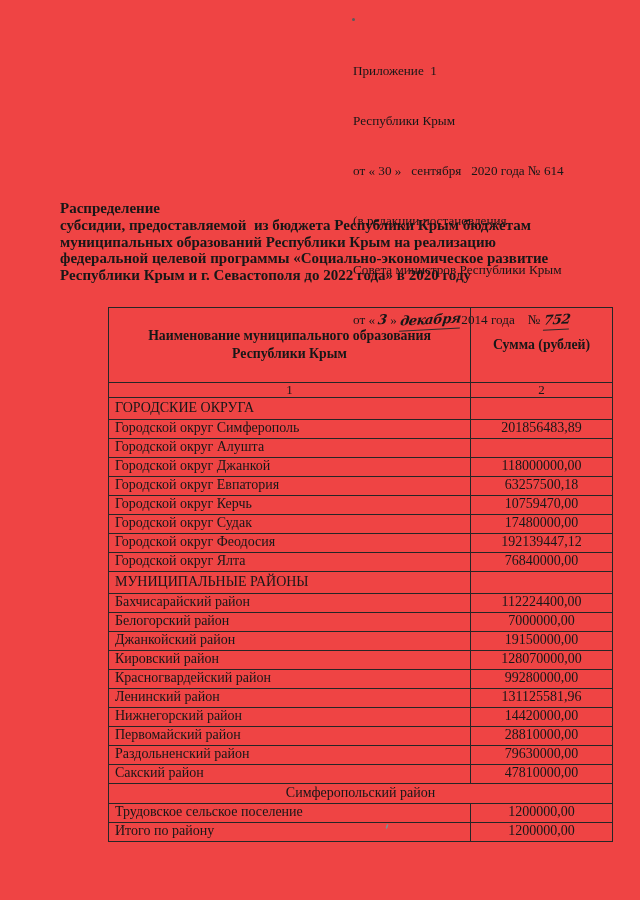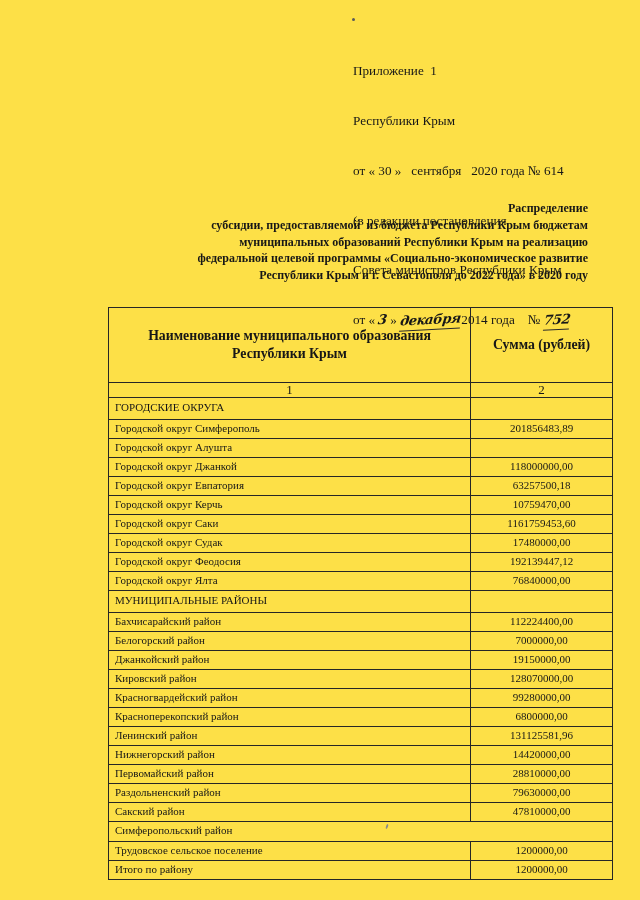--- a/index.html
+++ b/index.html
@@ -1,20 +1,20 @@
 <!DOCTYPE html>
 <html><head>
 <meta charset="utf-8">
 <style>
   html,body { margin:0; padding:0; }
   .page {
     position: relative;
     width: 640px;
     height: 900px;
-    background: #fde047;
+    background: #ef4444;
     font-family: "Liberation Serif", "DejaVu Serif", serif;
     color: #171717;
     overflow: hidden;
   }
   
   .ref-block {
     position: absolute;
     left: 353px;
     top: 30px;
     font-size: 13.2px;
@@ -31,44 +31,44 @@
     letter-spacing: -0.5px;
   }
   .hand.u { border-bottom: 1.2px solid #2a2a2a; }
   .month-hand { margin-right: -3px; }
   
   .doc-title {
     position: absolute;
     left: 60px;
     top: 200px;
     width: 528px;
-    text-align: right;
+    text-align: left;
     font-weight: bold;
-    font-size: 12px;
+    font-size: 15px;
     line-height: 16.8px;
   }
   .doc-title div { white-space: pre; }
   
   .tbl-wrap {
     position: absolute;
     left: 68px;
     top: 307px;
     width: 504px;
     padding-left: 40px;
   }
   table {
     border-collapse: collapse;
     table-layout: fixed;
     width: 100%;
   }
   col.c1 { width: 362px; }
   col.c2 { width: 142px; }
   td {
     border: 1.5px solid #262626;
-    font-size: 11px;
+    font-size: 14px;
     padding: 0 6px;
     height: 18px;
     line-height: 1.05;
     overflow: hidden;
     vertical-align: middle;
   }
   .header-cell {
     height: 74px;
     text-align: center;
     font-weight: bold;
@@ -77,21 +77,21 @@
     vertical-align: middle;
   }
   .num-row td {
     height: 13px;
     text-align: center;
     padding: 0;
     font-size: 13px;
   }
   .section-cell { height: 21px; }
   .amount-cell { text-align: center; }
-  .span-cell { height: 19px; }
+  .span-cell { text-align: center; height: 19px; }
   
   .speck {
     position: absolute;
     background: #5a5a5a;
     border-radius: 50%;
   }
   .speck-a { left: 352px; top: 18px; width: 3px; height: 3px; }
   .speck-b { left: 386px; top: 824px; width: 2px; height: 5px; transform: rotate(20deg); background:#8a8a8a; }
 </style>
 </head>
@@ -155,24 +155,20 @@
           </tr>
           <tr>
             <td class="name-cell">Городской округ Евпатория</td>
             <td class="amount-cell">63257500,18</td>
           </tr>
           <tr>
             <td class="name-cell">Городской округ Керчь</td>
             <td class="amount-cell">10759470,00</td>
           </tr>
           <tr>
-            <td class="name-cell">Городской  округ Саки</td>
-            <td class="amount-cell">1161759453,60</td>
-          </tr>
-          <tr>
             <td class="name-cell">Городской округ Судак</td>
             <td class="amount-cell">17480000,00</td>
           </tr>
           <tr>
             <td class="name-cell">Городской округ Феодосия</td>
             <td class="amount-cell">192139447,12</td>
           </tr>
           <tr>
             <td class="name-cell">Городской округ Ялта</td>
             <td class="amount-cell">76840000,00</td>
@@ -193,24 +189,20 @@
             <td class="name-cell">Джанкойский район</td>
             <td class="amount-cell">19150000,00</td>
           </tr>
           <tr>
             <td class="name-cell">Кировский район</td>
             <td class="amount-cell">128070000,00</td>
           </tr>
           <tr>
             <td class="name-cell">Красногвардейский район</td>
             <td class="amount-cell">99280000,00</td>
-          </tr>
-          <tr>
-            <td class="name-cell">Красноперекопский район</td>
-            <td class="amount-cell">6800000,00</td>
           </tr>
           <tr>
             <td class="name-cell">Ленинский район</td>
             <td class="amount-cell">131125581,96</td>
           </tr>
           <tr>
             <td class="name-cell">Нижнегорский район</td>
             <td class="amount-cell">14420000,00</td>
           </tr>
           <tr>

